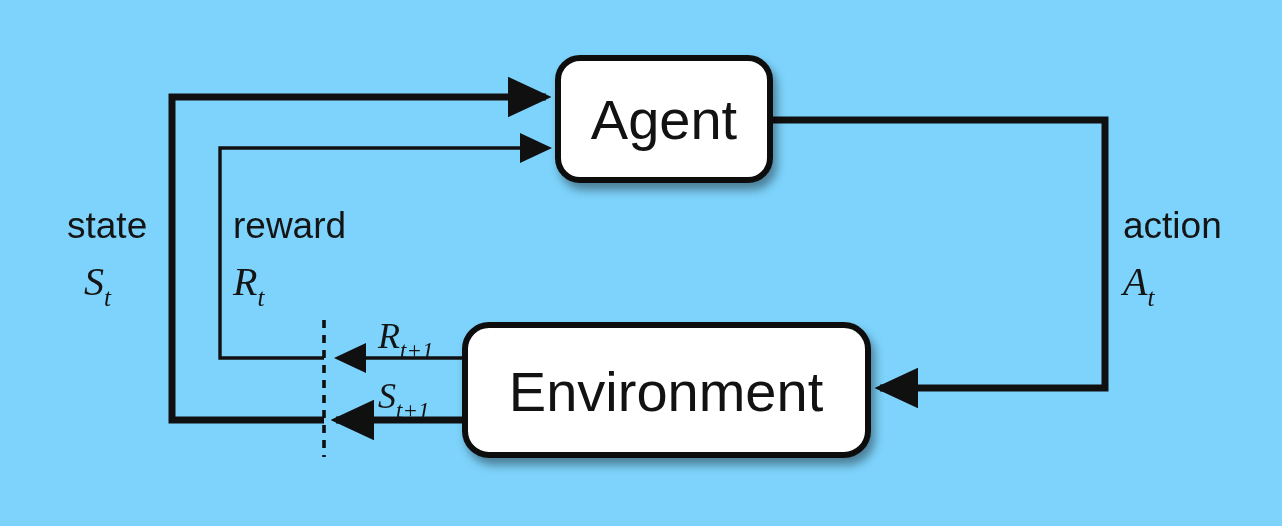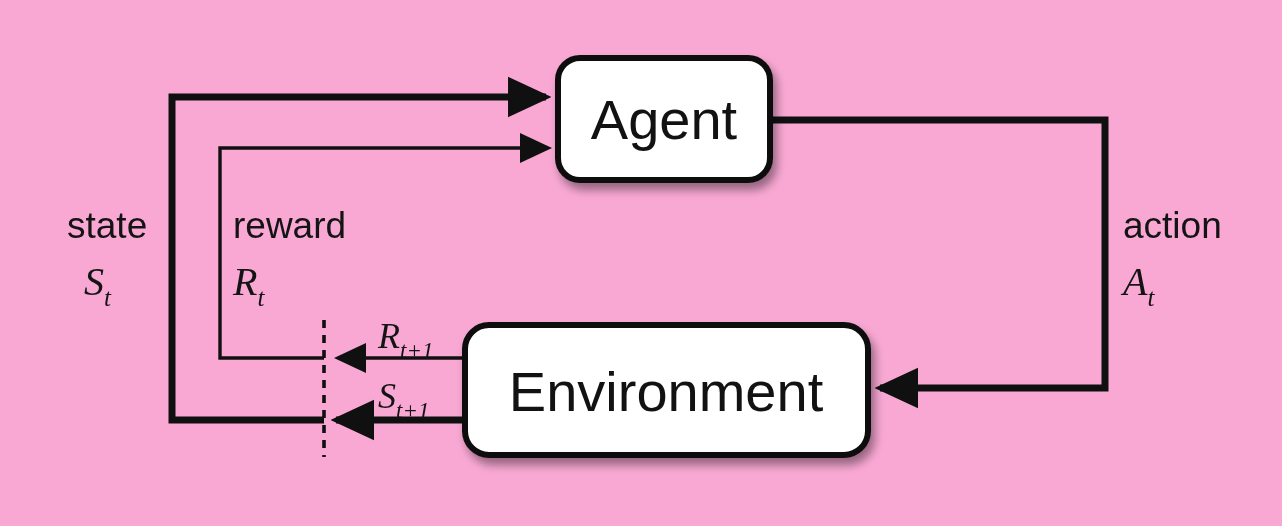--- a/index.html
+++ b/index.html
@@ -8,21 +8,21 @@
     padding: 0;
     background: #ffffff;
   }
   body {
     font-family: "Liberation Sans", sans-serif;
   }
   #diagram-root {
     position: relative;
     width: 1282px;
     height: 526px;
-    background: #f9a8d4;
+    background: #7dd3fc;
     overflow: hidden;
   }
   #diagram-svg {
     position: absolute;
     left: 0;
     top: 0;
     width: 1282px;
     height: 526px;
   }
   .node-box-label {

